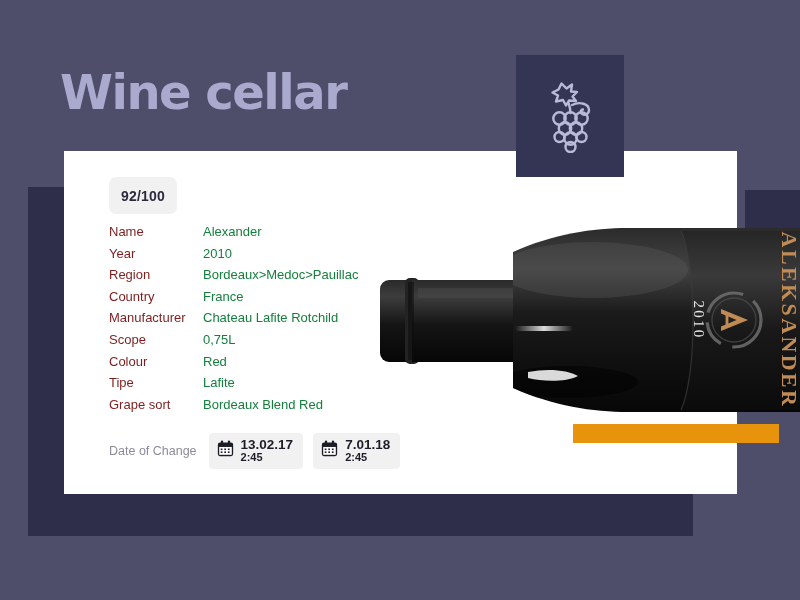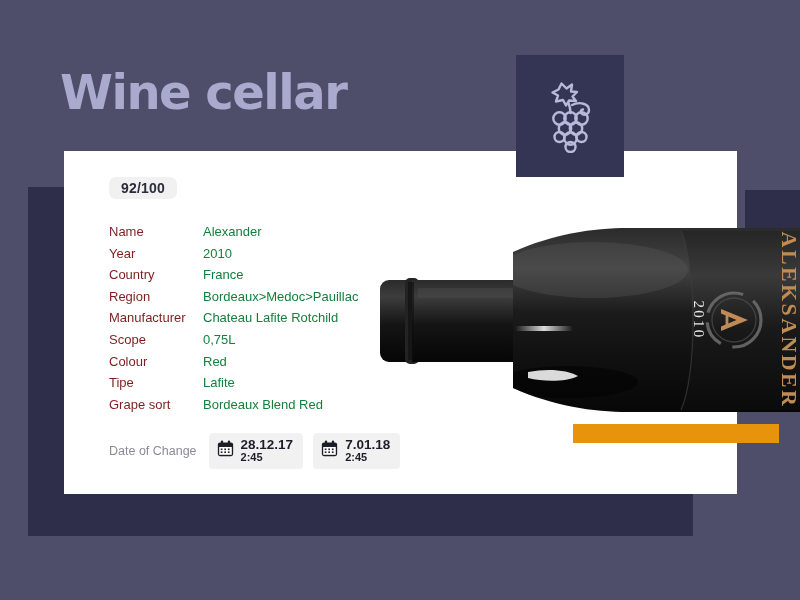--- a/index.html
+++ b/index.html
@@ -78,21 +78,21 @@
     justify-content: center;
   }
   .icon-tile svg { display: block; }
 
   
   .score-badge {
     position: absolute;
     left: 45px;
     top: 26px;
     min-width: 66px;
-    height: 22px;
+    height: 37px;
     box-sizing: border-box;
     padding: 4px 12px;
     border-radius: 7px;
     background: #f1f1f2;
     color: #2b2b3d;
     font-size: 14px;
     font-weight: 700;
     display: flex;
     align-items: center;
     justify-content: center;
@@ -210,26 +210,26 @@
     <div class="details">
       <div class="row">
         <span class="label">Name</span>
         <span class="value">Alexander</span>
       </div>
       <div class="row">
         <span class="label">Year</span>
         <span class="value">2010</span>
       </div>
       <div class="row">
+        <span class="label">Region</span>
+        <span class="value">Bordeaux&gt;Medoc&gt;Pauillac</span>
+      </div>
+      <div class="row">
         <span class="label">Country</span>
         <span class="value">France</span>
-      </div>
-      <div class="row">
-        <span class="label">Region</span>
-        <span class="value">Bordeaux&gt;Medoc&gt;Pauillac</span>
       </div>
       <div class="row">
         <span class="label">Manufacturer</span>
         <span class="value">Chateau Lafite Rotchild</span>
       </div>
       <div class="row">
         <span class="label">Scope</span>
         <span class="value">0,75L</span>
       </div>
       <div class="row">
@@ -260,21 +260,21 @@
               <rect x="4.4" y="10" width="2" height="1.9"></rect>
               <rect x="8.6" y="10" width="2" height="1.9"></rect>
               <rect x="12.8" y="10" width="2" height="1.9"></rect>
               <rect x="4.4" y="13.4" width="2" height="1.9"></rect>
               <rect x="8.6" y="13.4" width="2" height="1.9"></rect>
               <rect x="12.8" y="13.4" width="2" height="1.9"></rect>
             </g>
           </svg>
         </span>
         <span class="dt-text">
-          <span class="dt-date">28.12.17</span>
+          <span class="dt-date">13.02.17</span>
           <span class="dt-time">2:45</span>
         </span>
       </div>
 
       <div class="date-chip">
         <span class="cal-icon">
           <svg width="17" height="17" viewBox="0 0 20 20">
             <rect x="1" y="3" width="18" height="16" rx="2.5" fill="#1d1d28"></rect>
             <rect x="2.6" y="8.2" width="14.8" height="9.2" fill="#ffffff"></rect>
             <rect x="4.6" y="0.6" width="2.6" height="4.4" rx="1.3" fill="#1d1d28"></rect>

